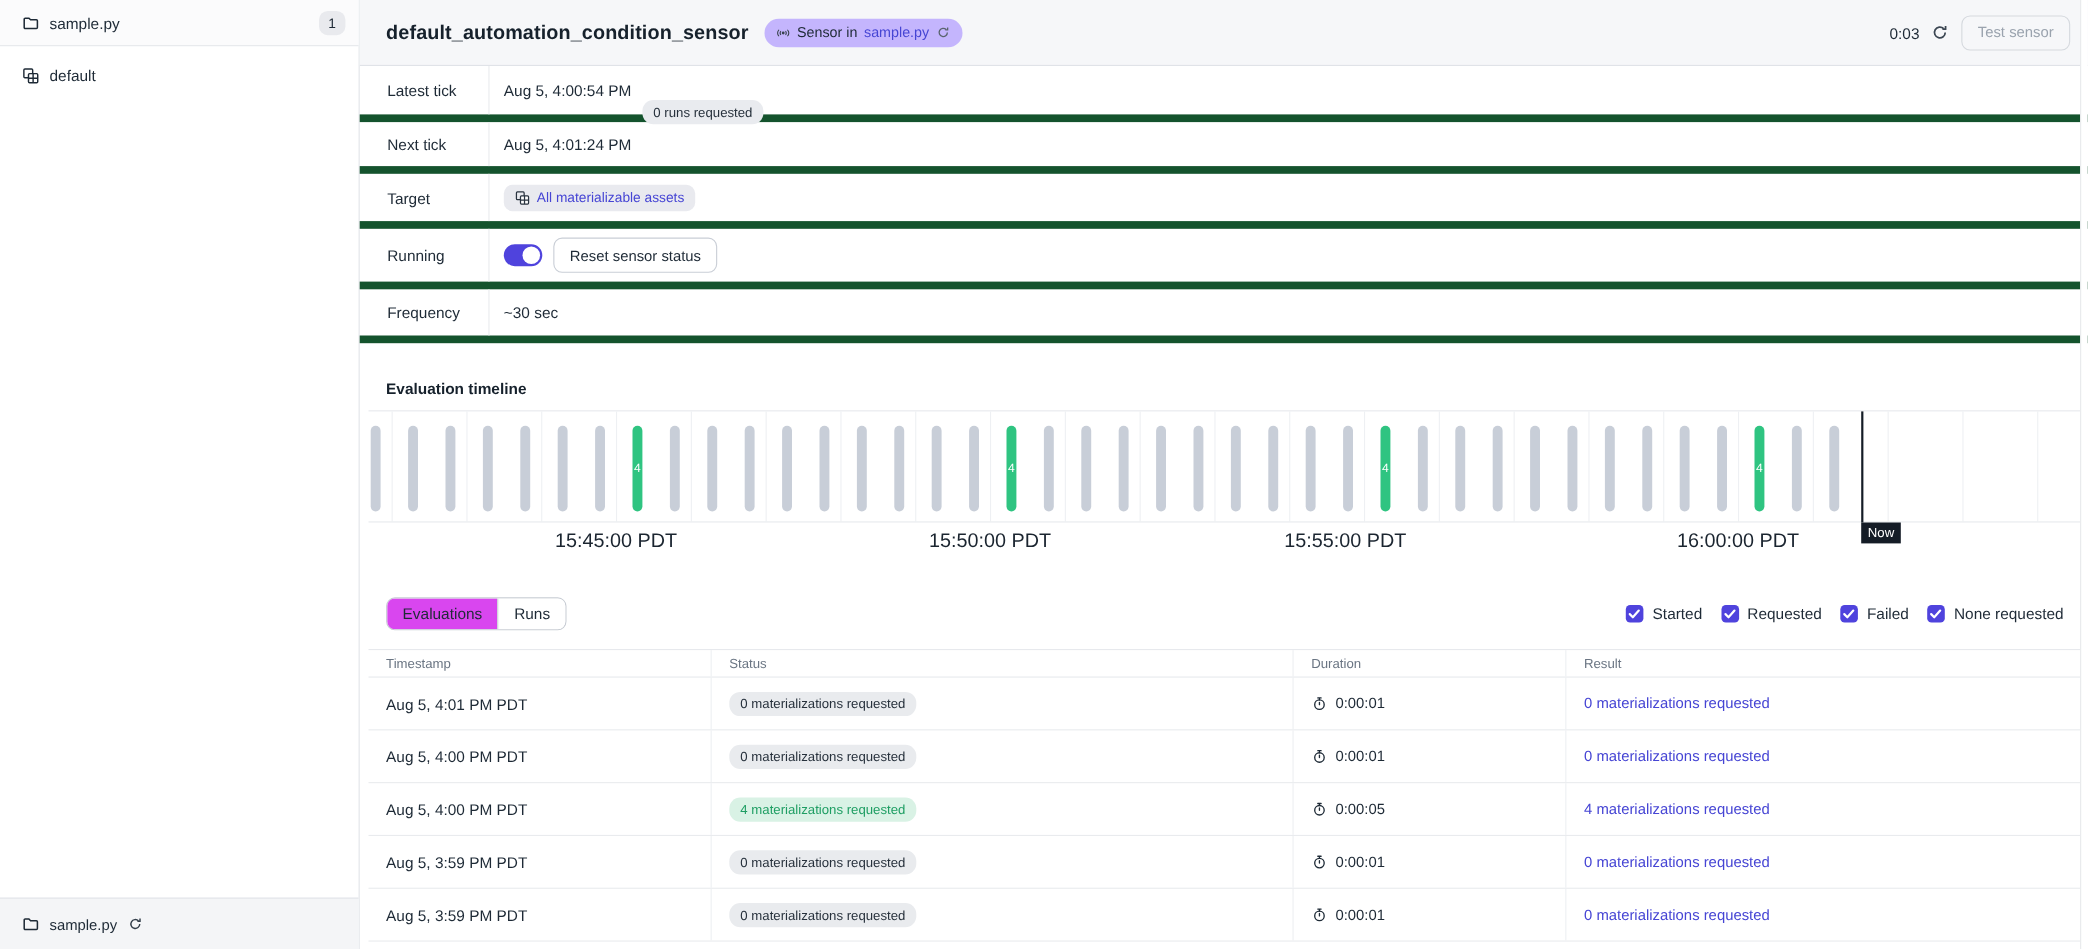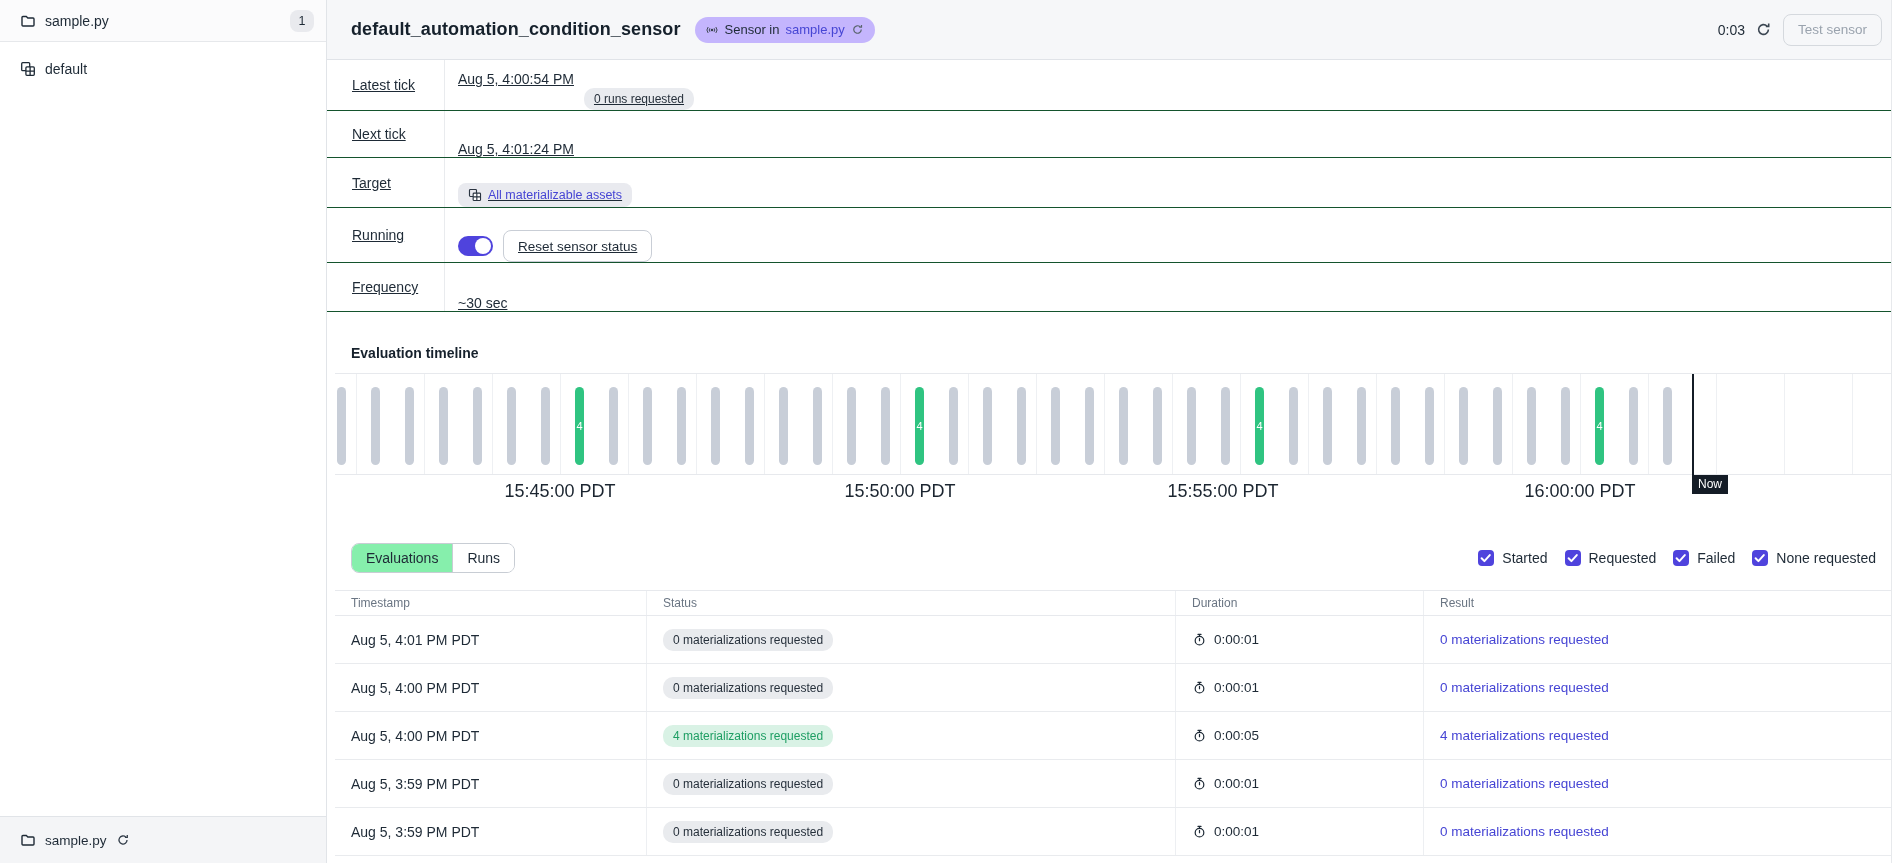--- a/index.html
+++ b/index.html
@@ -40,21 +40,21 @@
   .sensor-chip { display:flex; align-items:center; gap:6px; background:#c4b5fd; border-radius:13px;
                  height:26px; padding:0 10px; font-size:13px; color:#1E2A36; }
   .sensor-chip a { color:var(--link); text-decoration:none; }
   .header-right { margin-left:auto; display:flex; align-items:center; gap:10px; }
   .countdown { font-size:14px; color:#1E2A36; }
   .refresh-btn { width:18px; height:18px; display:inline-flex; cursor:pointer; color:#3C4753; }
   .test-btn { height:32px; border:1px solid #D5D9DE; border-radius:8px; background:transparent;
               color:#9AA3AE; font-size:13.5px; padding:0 14px; font-family:inherit; }
 
   
-  .meta-row { display:flex; border-bottom:1px solid #14532d; align-items:flex-end;text-decoration:underline; }
+  .meta-row { display:flex; border-bottom:7px solid #14532d; align-items:center; }
   .meta-row:nth-child(1){ height:51px; } .meta-row:nth-child(2){ height:47px; }
   .meta-row:nth-child(3){ height:50px; } .meta-row:nth-child(4){ height:55px; }
   .meta-row:nth-child(5){ height:49px; }
   .meta-label { width:118px; min-width:118px; align-self:stretch; display:flex; align-items:center;
                 padding-left:25px; border-right:1px solid #E9EBEE; font-size:14px; color:#1E2A36; }
   .meta-value { display:flex; align-items:center; gap:10px; padding-left:13px; font-size:14px; }
   .pill { background:#E9EBEF; border-radius:10px; padding:4px 10px; font-size:12px; color:#27313C;margin-top:40px; }
   .target-chip { display:inline-flex; align-items:center; gap:6px; background:#E9EAEF;
                  border-radius:8px; height:24px; padding:0 10px; font-size:12.5px;
                  color:var(--link); cursor:pointer; }
@@ -75,21 +75,21 @@
   .now-line { position:absolute; top:0; height:101px; width:2px; background:#141C26; }
   .now-tip { position:absolute; top:101px; background:#141C26; color:#fff; font-size:12px;
              padding:3px 6px 4px; line-height:1; }
 
   
   .toolbar { display:flex; align-items:center; margin-top:44px; padding:0 22px 0 24px; height:30px; }
   .segments { display:inline-flex; border:1px solid #C8CDD4; border-radius:8px; overflow:hidden; height:30px; }
   .seg { padding:0 14px; font-size:14px; background:#fff; border:none; font-family:inherit;
          color:#1E2A36; display:flex; align-items:center; cursor:pointer; }
   .seg + .seg { border-left:1px solid #C8CDD4; }
-  .seg.active { background:#86efac; }
+  .seg.active { background:#d946ef; }
   .filters { margin-left:auto; display:flex; align-items:center; gap:17px; }
   .filter { display:flex; align-items:center; gap:8px; font-size:14px; cursor:pointer; }
   .checkbox { width:16px; height:16px; border-radius:4px; background:var(--accent); display:inline-flex; }
 
   
   .table { margin:17px 7px 0 8px; }
   .t-head, .t-row { display:grid; grid-template-columns:312px 529px 248px 1fr; }
   .t-head { border-top:1px solid #E7E9ED; border-bottom:1px solid #E7E9ED; height:26px; }
   .t-head .cell { font-size:12px; color:#6A7583; display:flex; align-items:center; }
   .cell { padding-left:16px; border-right:1px solid #EDEFF2; }

